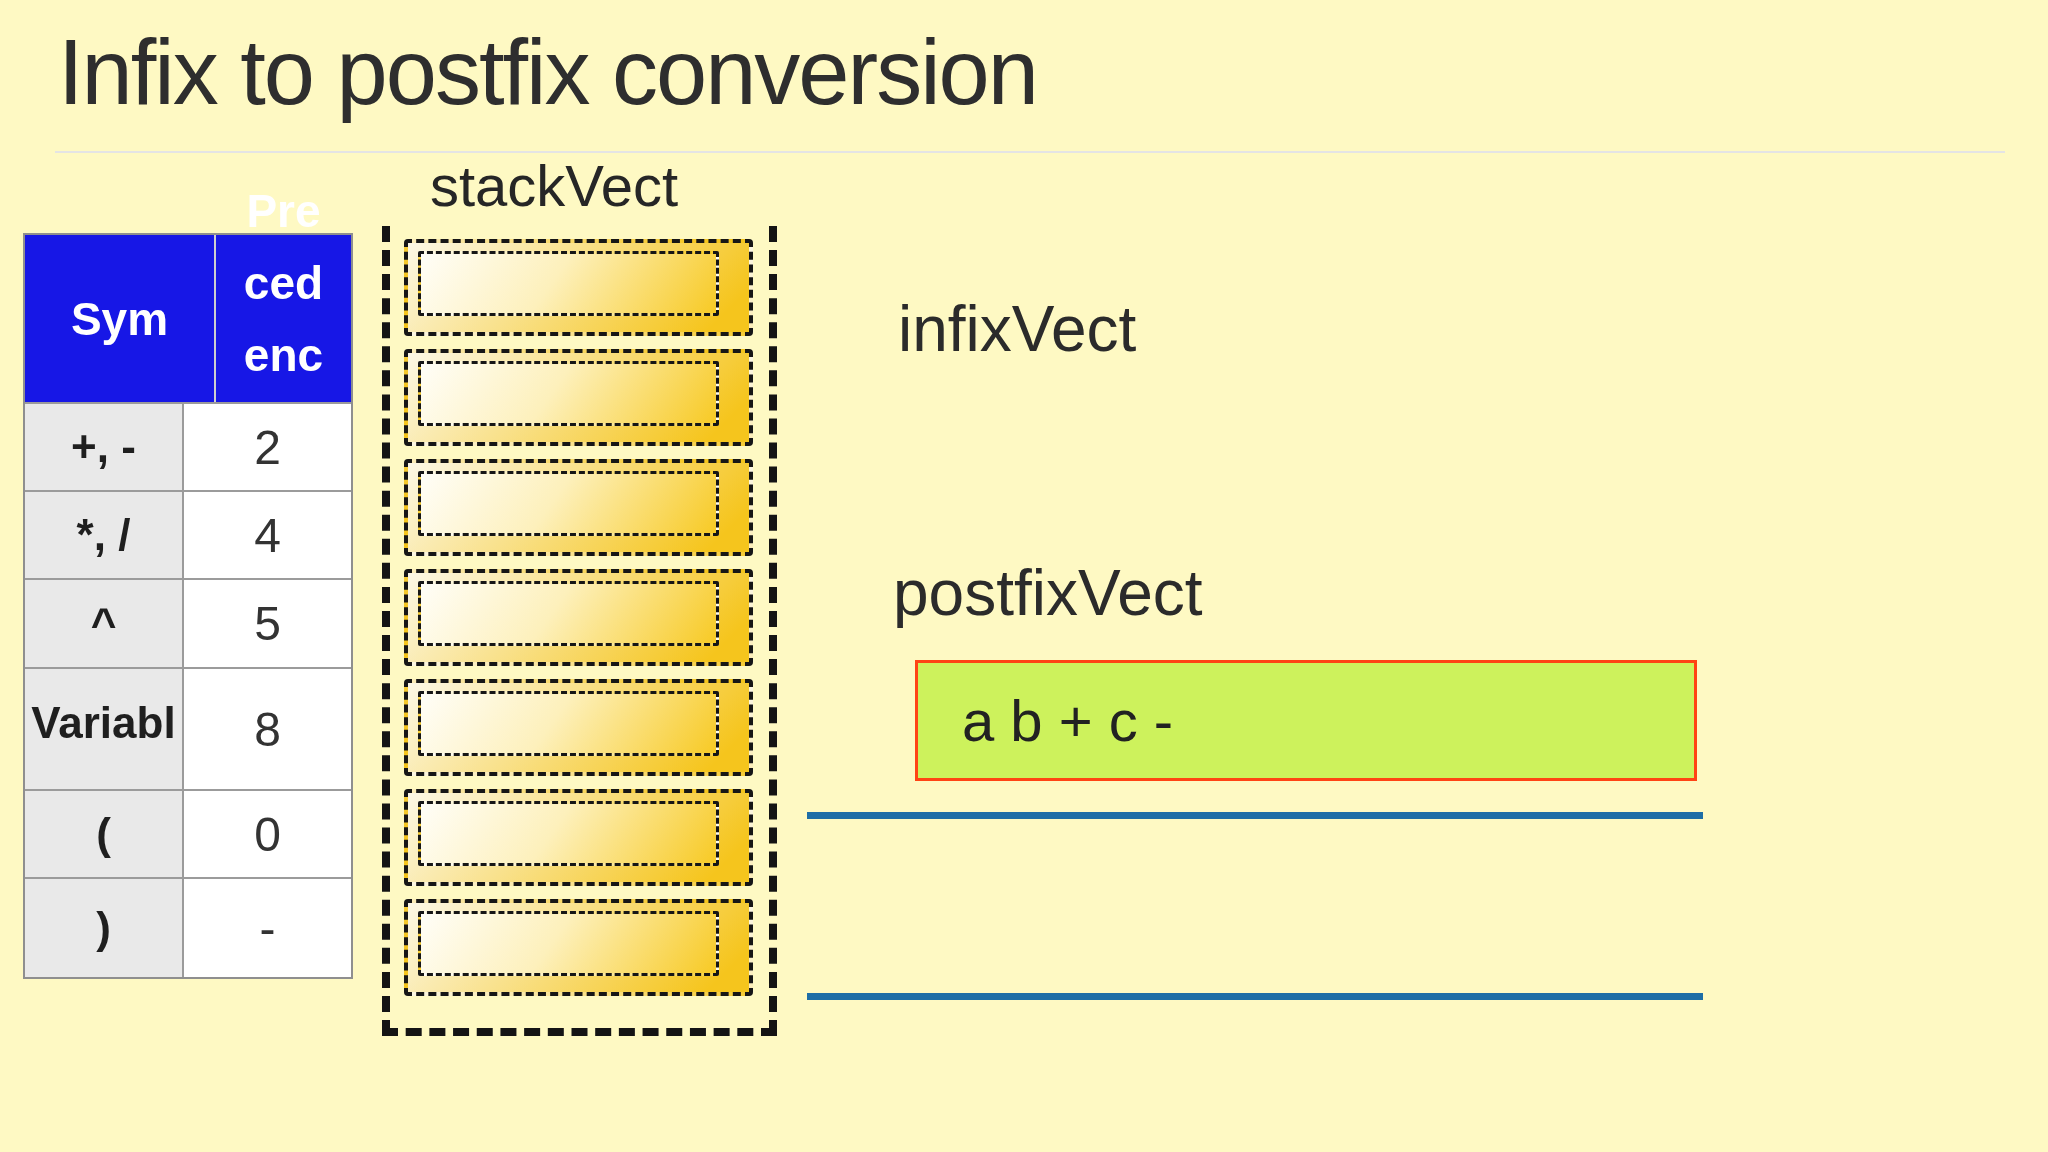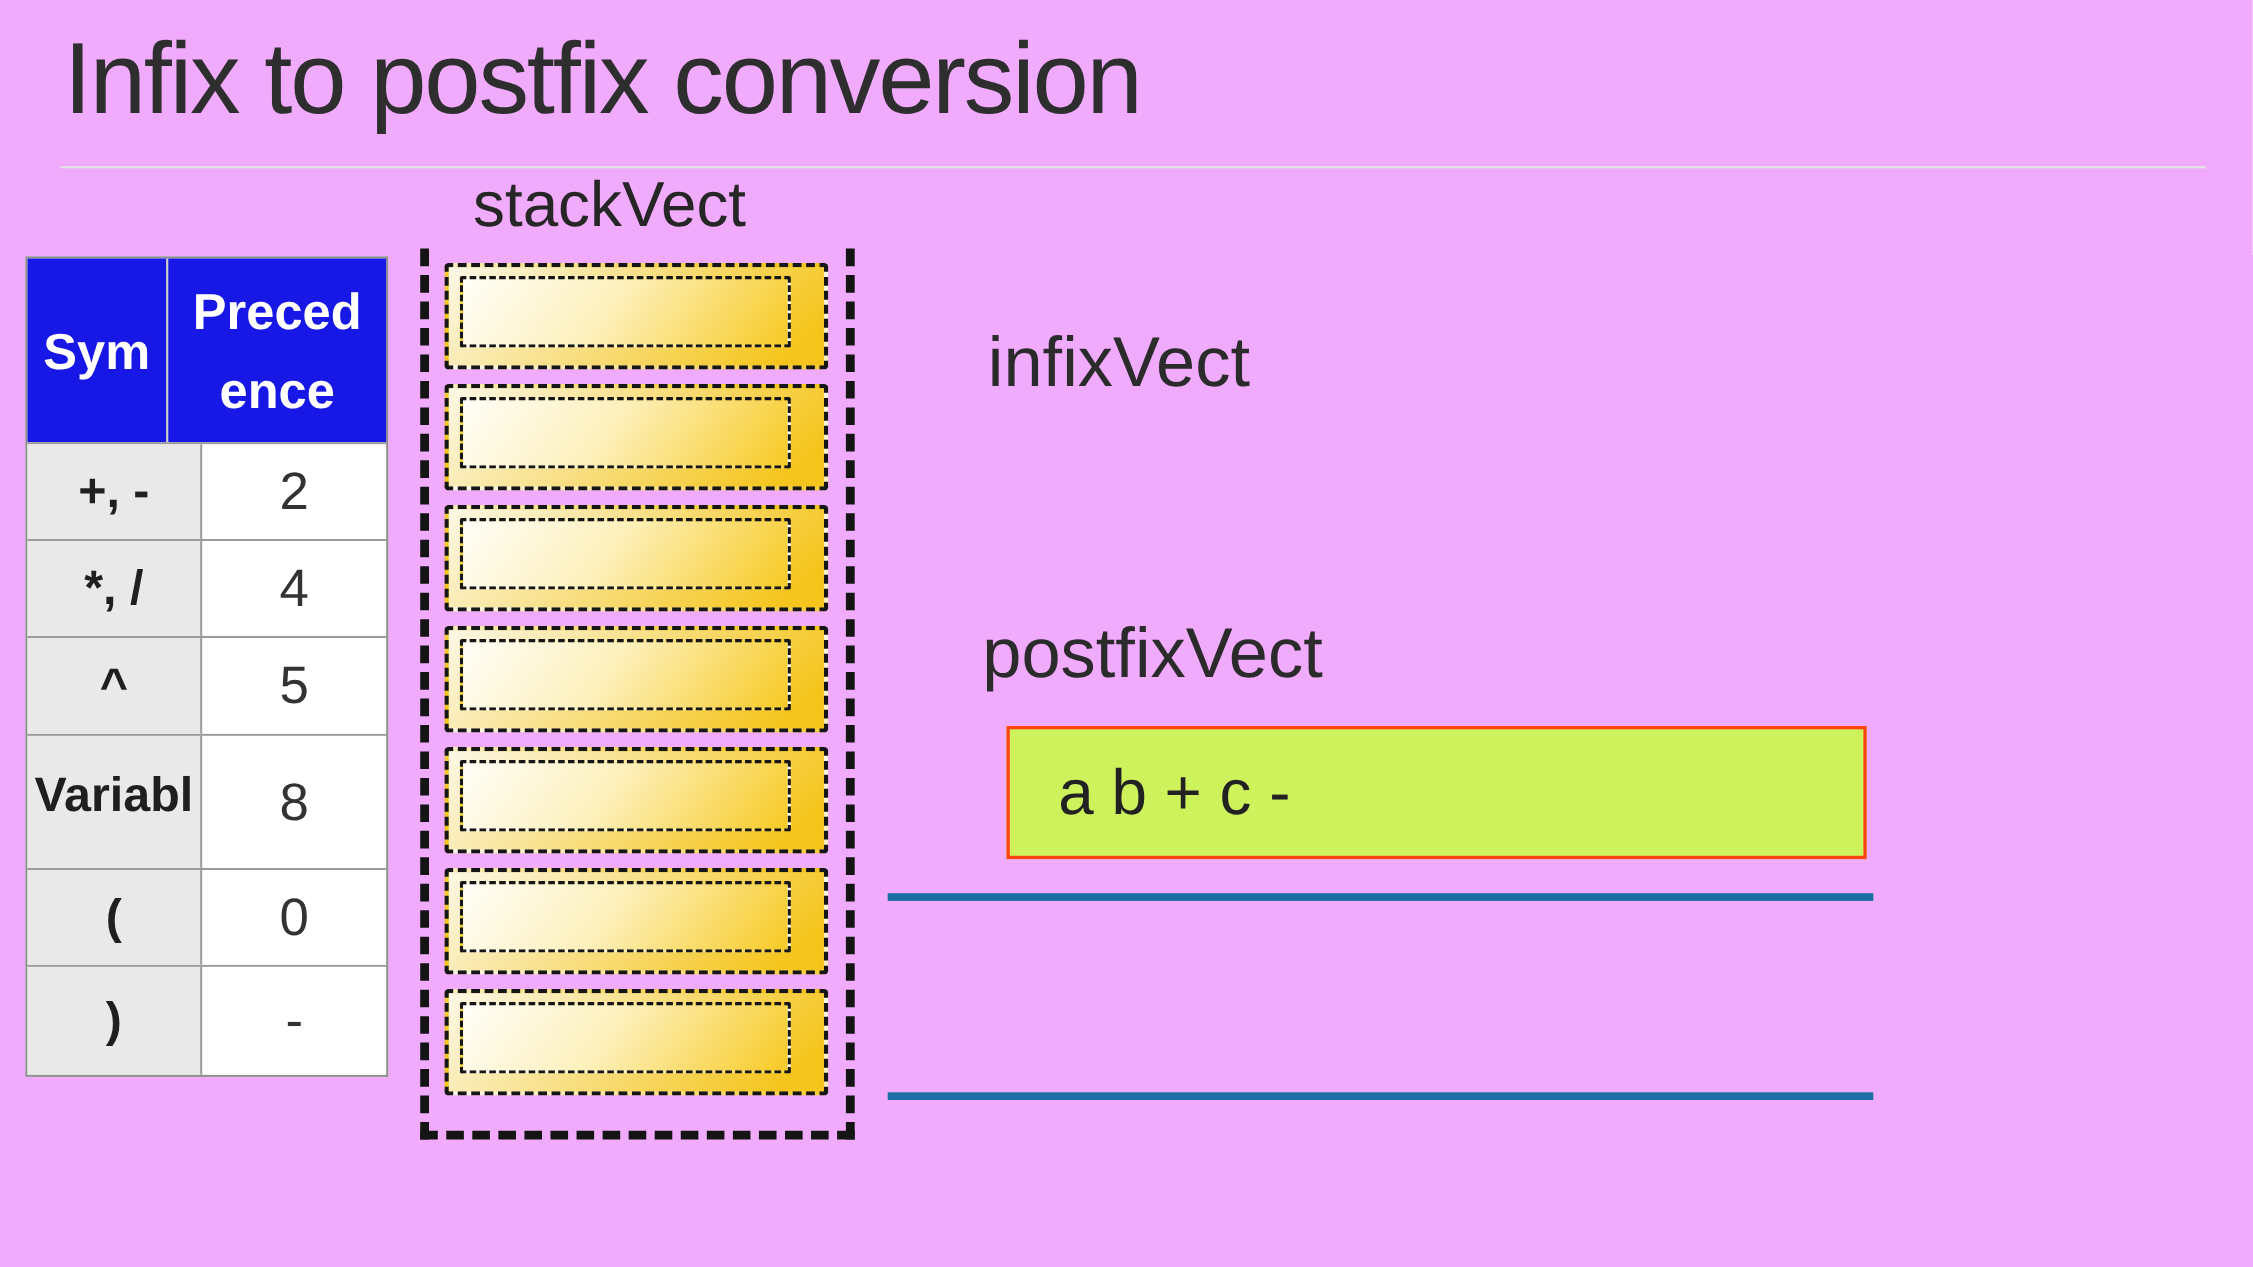--- a/index.html
+++ b/index.html
@@ -1,38 +1,38 @@
 <!DOCTYPE html>
 <html style="--header-blue: #1717e6; --box-green: #cdf25c; --box-border-red: #ff4414; --line-blue: #1e6ea6; --gold: #f5c51d;"><head>
 <meta charset="utf-8">
 <style>
   html,body{margin:0;padding:0;background:#ffffff;}
   .slide{
-    position:relative; width:2048px; height:1152px; background:#f0abfc;
+    position:relative; width:2048px; height:1152px; background:#fef9c3;
     font-family:"Liberation Sans", sans-serif; overflow:hidden;
   }
   
   .title{
     position:absolute; left:58px; top:20px; font-size:92px; line-height:1.15;
     color:#2e2e2e; letter-spacing:-2px; font-weight:400; white-space:nowrap;
   }
   .title-divider{
     position:absolute; left:55px; top:151px; width:1950px; height:2px; background:#e4e4e4;
   }
   
   .ptable{
     position:absolute; left:23px; top:233px; width:330px;
     border:2px solid #8f8f8f; box-sizing:border-box; background:#fff;
   }
   .t-header{ display:flex; height:167px; background:var(--header-blue,#1717e6); color:#fff; }
   .h-cell{
     display:flex; align-items:center; justify-content:center; text-align:center;
     font-weight:bold; font-size:46px; line-height:72px; box-sizing:border-box;
   }
-  .h-cell.sym{ width:128px; border-right:2px solid #cfcfcf; }
+  .h-cell.sym{ width:191px; border-right:2px solid #cfcfcf; }
   .h-cell.prec{ flex:1; word-break:break-all; padding:0 18px; }
   .t-row{ display:flex; border-top:2px solid #9b9b9b; box-sizing:border-box; }
   .t-body .t-row:nth-of-type(1){height:88px}
   .t-body .t-row:nth-of-type(2){height:88px}
   .t-body .t-row:nth-of-type(3){height:89px}
   .t-body .t-row:nth-of-type(4){height:122px}
   .t-body .t-row:nth-of-type(5){height:88px}
   .t-body .t-row:nth-of-type(6){height:100px}
   .cell{ box-sizing:border-box; display:flex; align-items:center; justify-content:center; }
   .cell.sym{

